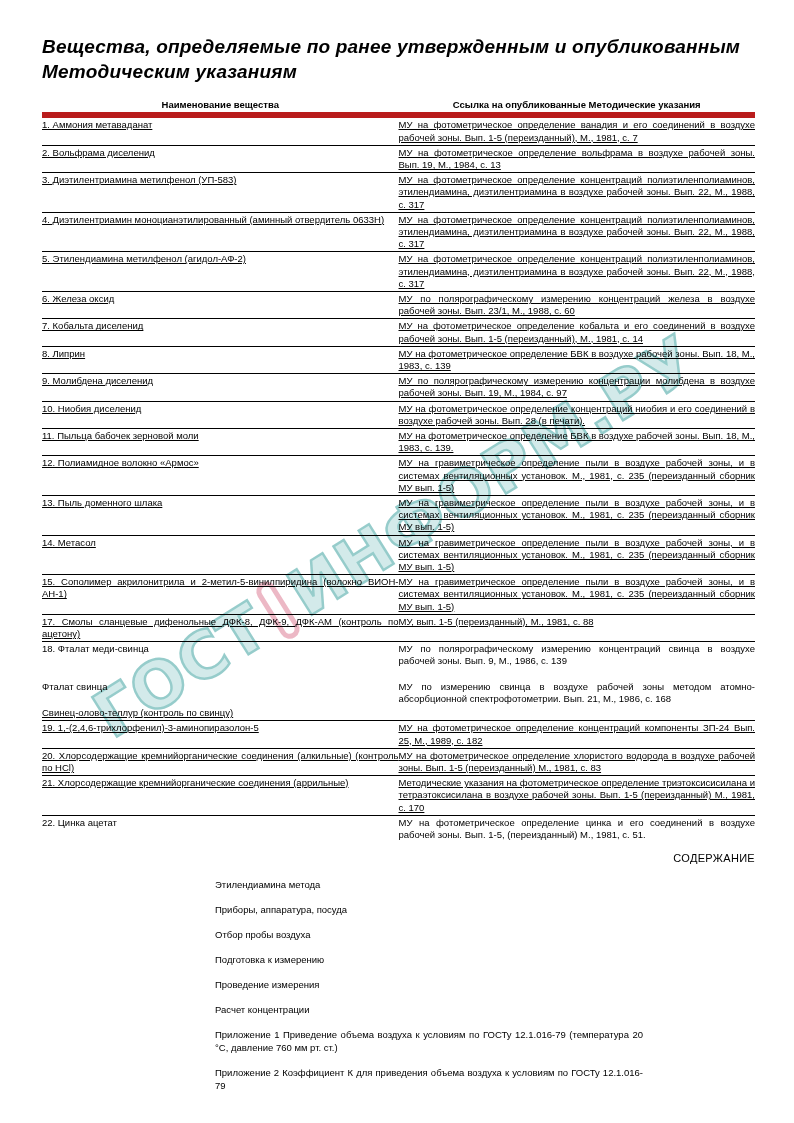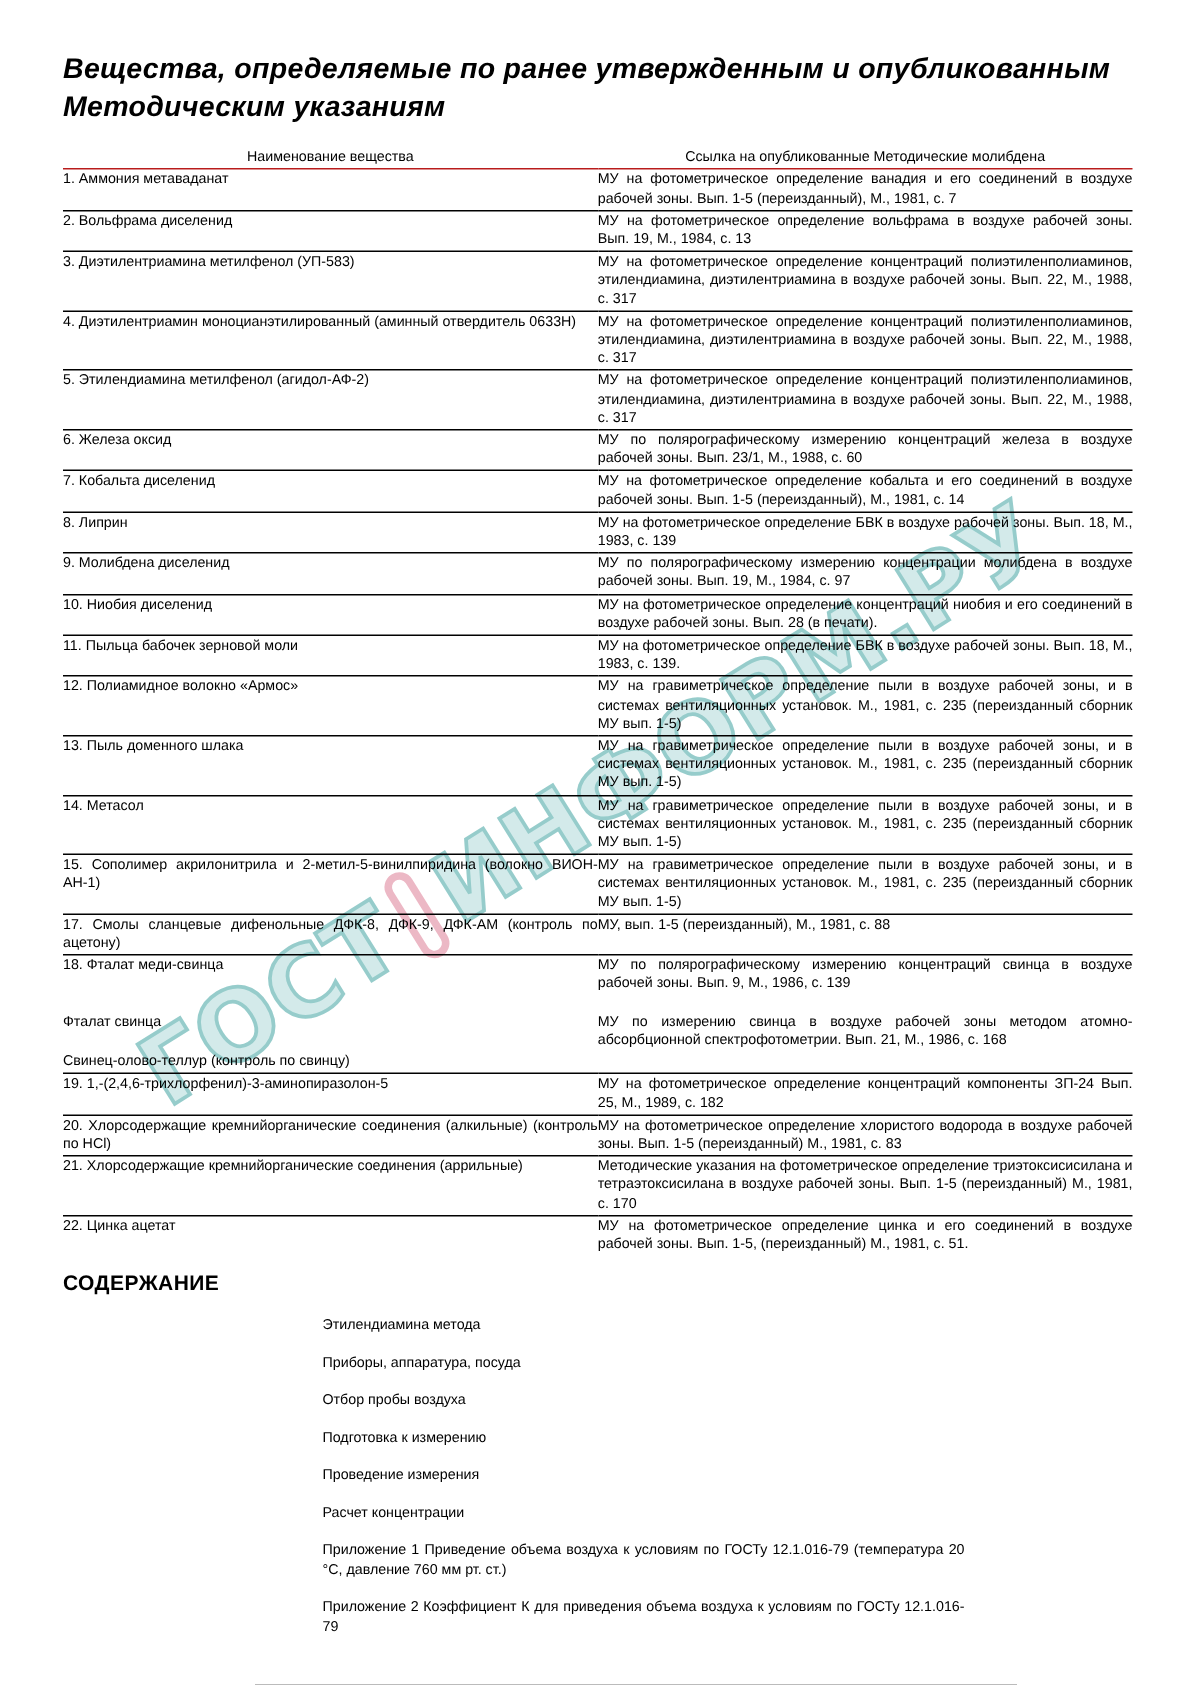--- a/index.html
+++ b/index.html
@@ -31,32 +31,32 @@
     table-layout:fixed;
   }
   table.substances th, table.substances td {
     font-size:9.5px;
     line-height:12.2px;
     vertical-align:top;
     padding:1px 0 1px 0;
     word-wrap:break-word;
   }
   table.substances th {
-    font-weight:normal;
+    font-weight:bold;
     text-align:center;
-    border-bottom:1px solid #b91c1c;
+    border-bottom:6px solid #b91c1c;
   }
   td.c1 { width:170px; text-align:justify; padding-right:3px; }
   td.c2 { text-align:justify; padding-left:2px; }
-  tr.bordered td { border-bottom:1px solid #000; }
+  tr.bordered td { border-bottom:1px solid #000;text-decoration:underline; }
   tr.gap td { padding-top:12px; }
   .toc-heading {
-    font-size:14px;
-    font-weight:bold;
-    text-align:left;
+    font-size:11px;
+    font-weight:normal;
+    text-align:right;
     margin:10px 0 14px 0;
     letter-spacing:0.3px;
   }
   .toc {
     margin-left:173px;
     width:428px;
   }
   .toc-item {
     font-size:9.5px;
     line-height:13px;
@@ -121,21 +121,21 @@
     <span class="wm-text">ИНФОРМ.РУ</span>
   </div>
 
   <div class="content">
     <h1 class="doc-title">Вещества, определяемые по ранее утвержденным и опубликованным Методическим указаниям</h1>
 
     <table class="substances">
       <thead>
         <tr>
           <th class="c1">Наименование вещества</th>
-          <th>Ссылка на опубликованные Методические молибдена</th>
+          <th>Ссылка на опубликованные Методические указания</th>
         </tr>
       </thead>
       <tbody id="table-body">
           <tr class="bordered">
             <td class="c1">1. Аммония метаваданат</td>
             <td class="c2">МУ на фотометрическое определение ванадия и его соединений в воздухе рабочей зоны. Вып. 1-5 (переизданный), М., 1981, с. 7</td>
           </tr>
           <tr class="bordered">
             <td class="c1">2. Вольфрама диселенид</td>
             <td class="c2">МУ на фотометрическое определение вольфрама в воздухе рабочей зоны. Вып. 19, М., 1984, с. 13</td>

